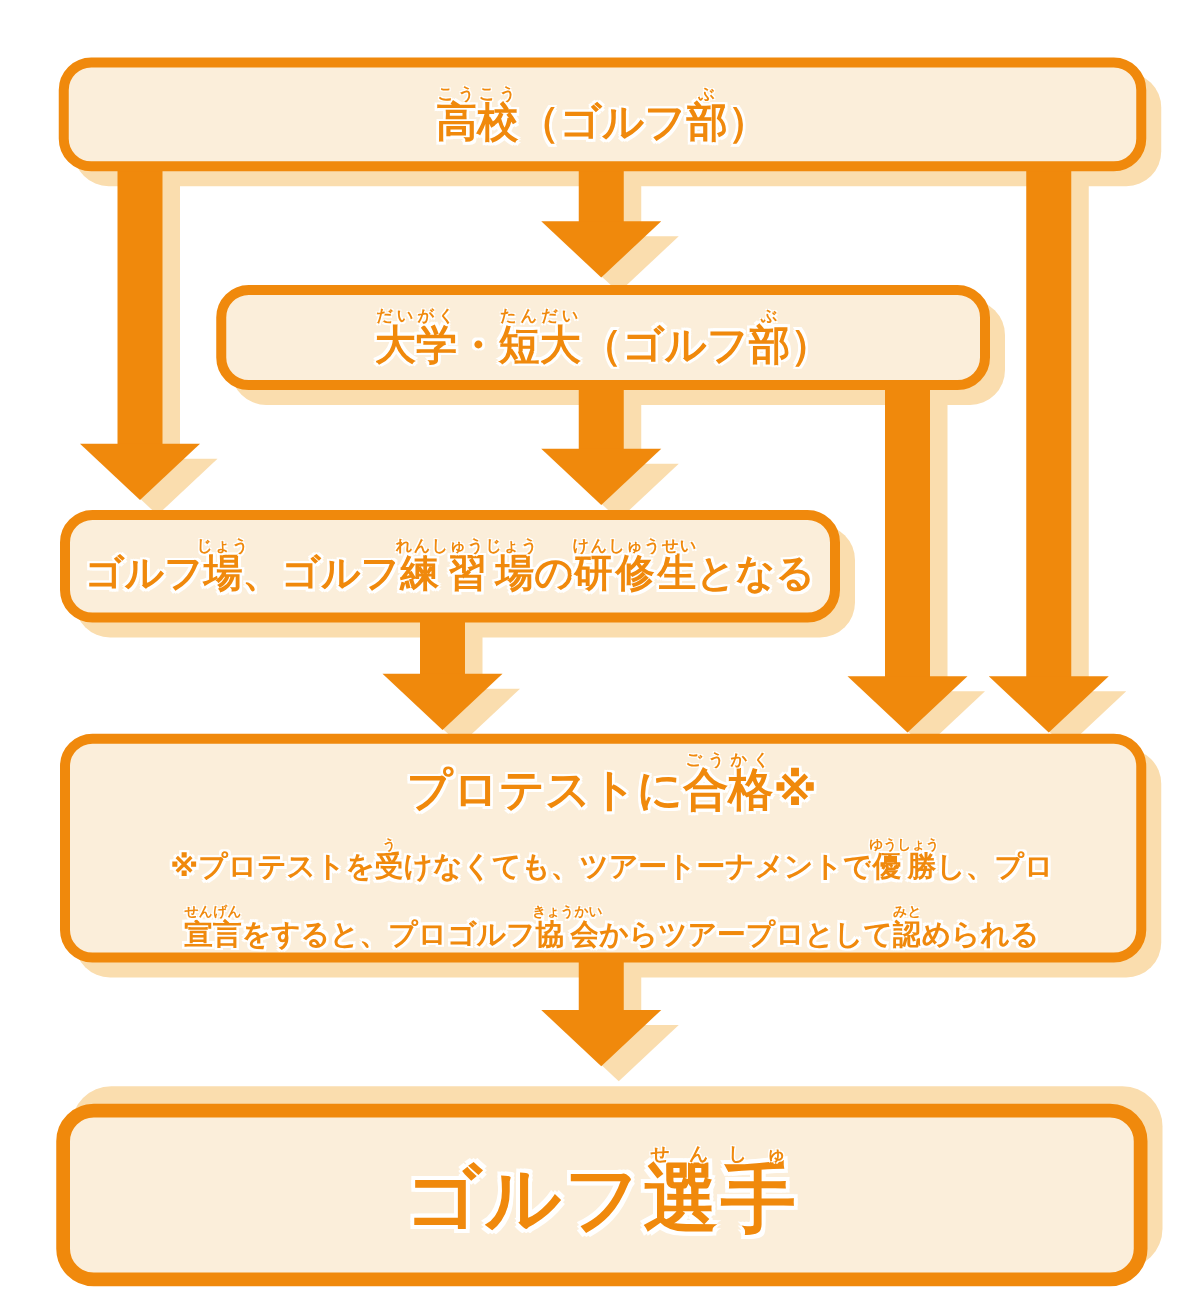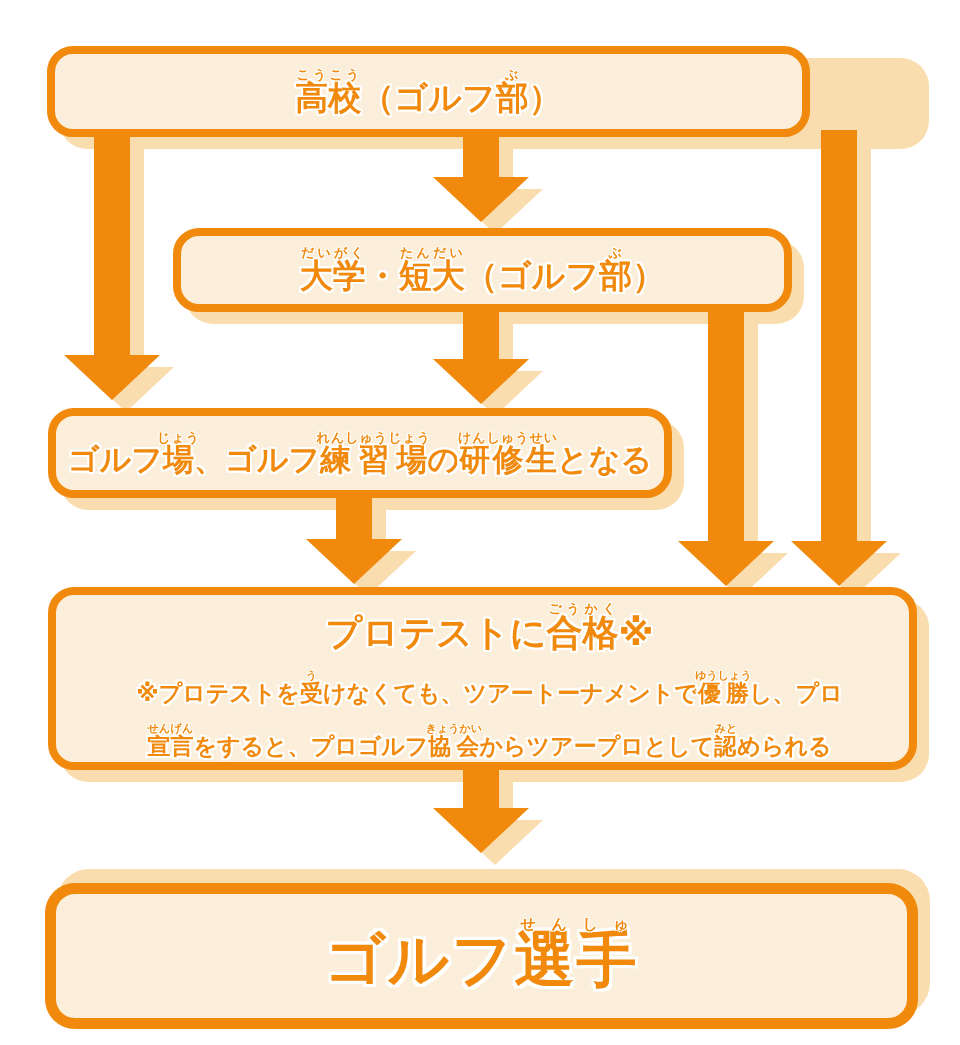--- a/index.html
+++ b/index.html
@@ -149,21 +149,21 @@
   </div>
   <div class="arrow" style="left:306px;top:492px;height:92px;">
     <div class="shaft" style="height:49px"></div>
     <div class="head"></div>
   </div>
   <div class="arrow" style="left:433px;top:763px;height:90px;">
     <div class="shaft" style="height:47px"></div>
     <div class="head"></div>
   </div>
 
-  <div class="box" style="left:47px;top:46px;width:763px;height:91px;align-items:center;">
+  <div class="box" style="left:47px;top:46px;width:870px;height:91px;align-items:center;">
     <div class="t node-label"><ruby><span>高校</span><rt>こうこう</rt></ruby>（ゴルフ<ruby><span>部</span><rt>ぶ</rt></ruby>）</div>
   </div>
 
   <div class="box" style="left:173px;top:228px;width:619px;height:84px;justify-content:center;">
     <div class="t node-label"><ruby><span>大学</span><rt>だいがく</rt></ruby>・<ruby><span>短大</span><rt>たんだい</rt></ruby>（ゴルフ<ruby><span>部</span><rt>ぶ</rt></ruby>）</div>
   </div>
 
   <div class="box" style="left:48px;top:408px;width:624px;height:90px;">
     <div class="t node-label" style="font-size:31px">ゴルフ<ruby><span>場</span><rt>じょう</rt></ruby>、ゴルフ<ruby><span>練習場</span><rt>れんしゅうじょう</rt></ruby>の<ruby><span>研修生</span><rt>けんしゅうせい</rt></ruby>となる</div>
   </div>

